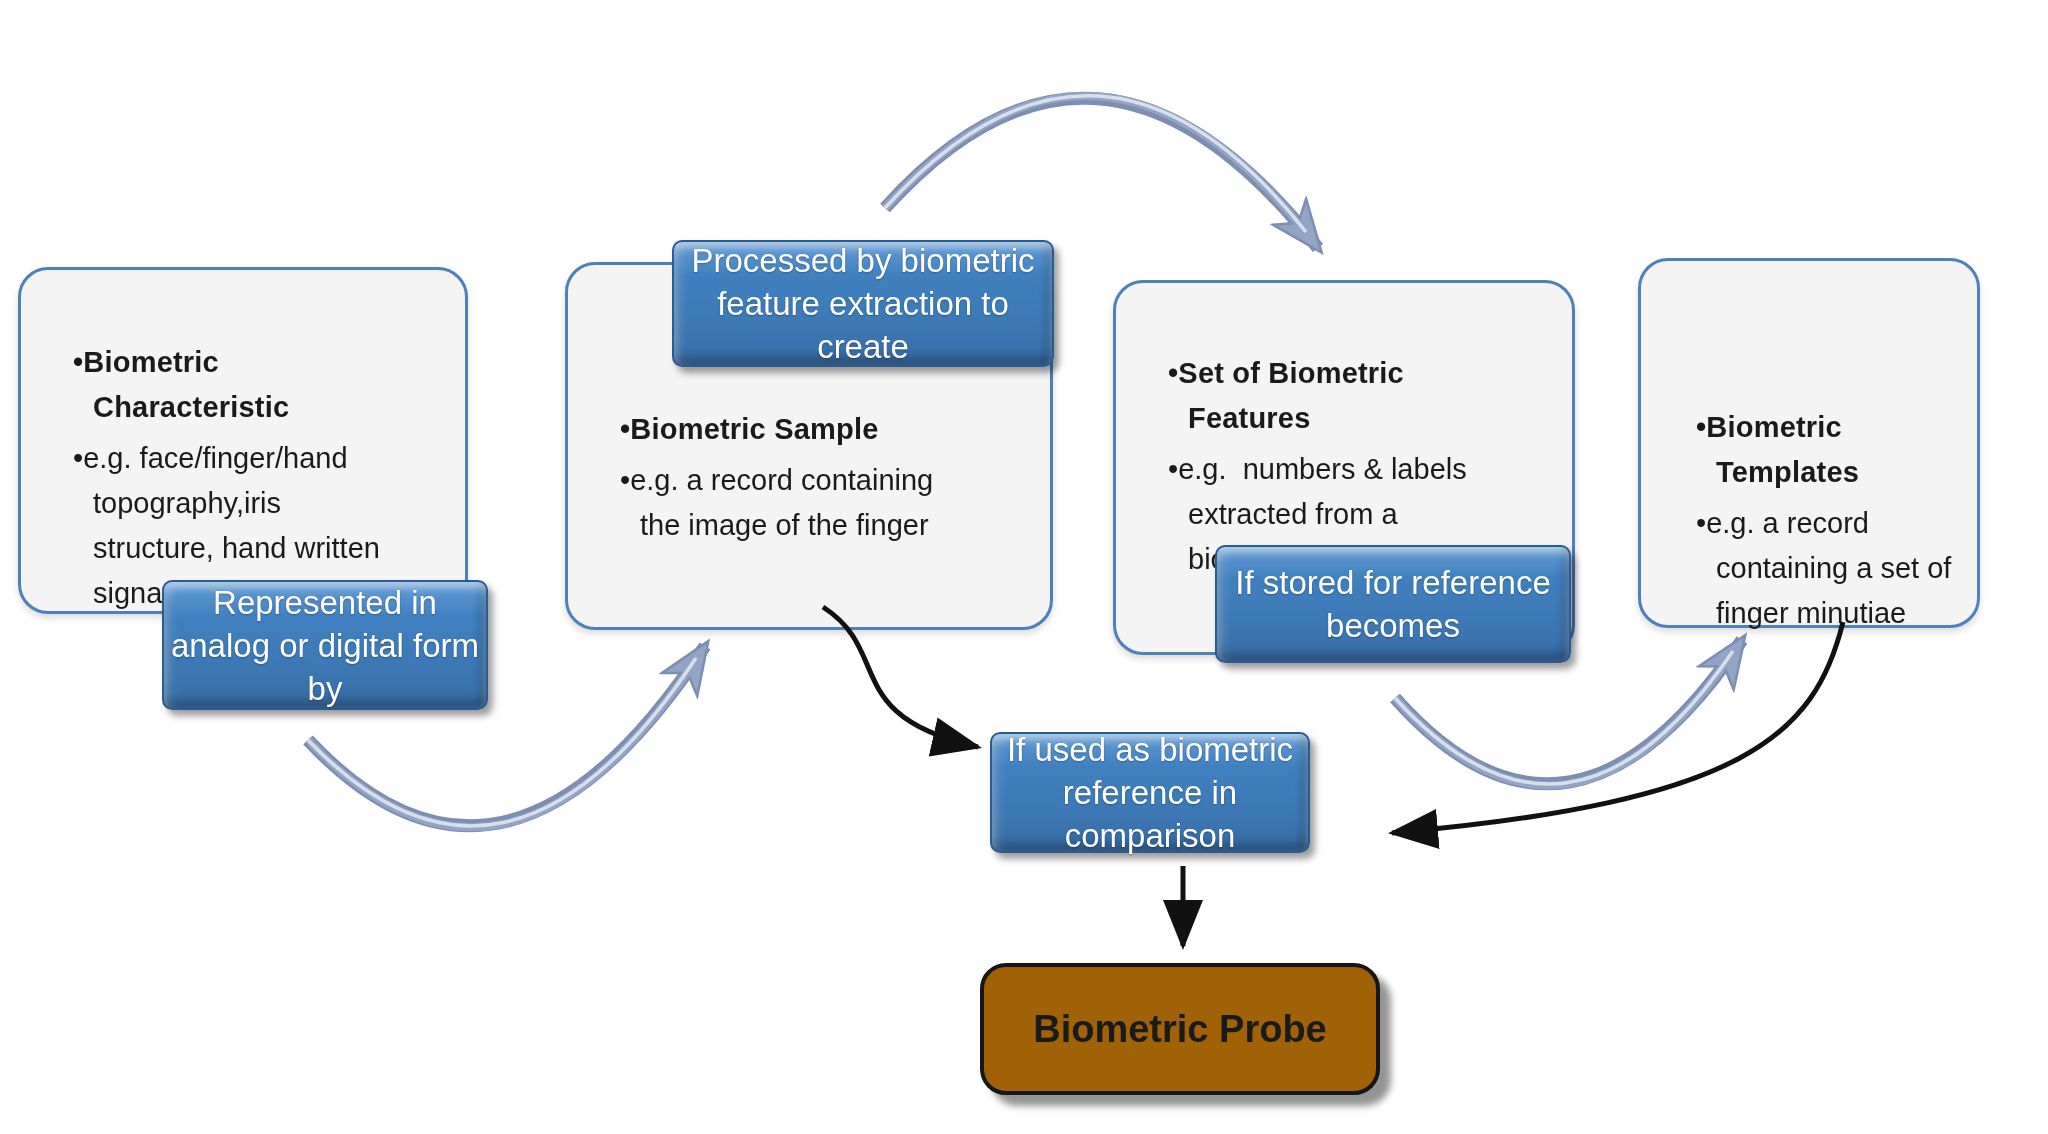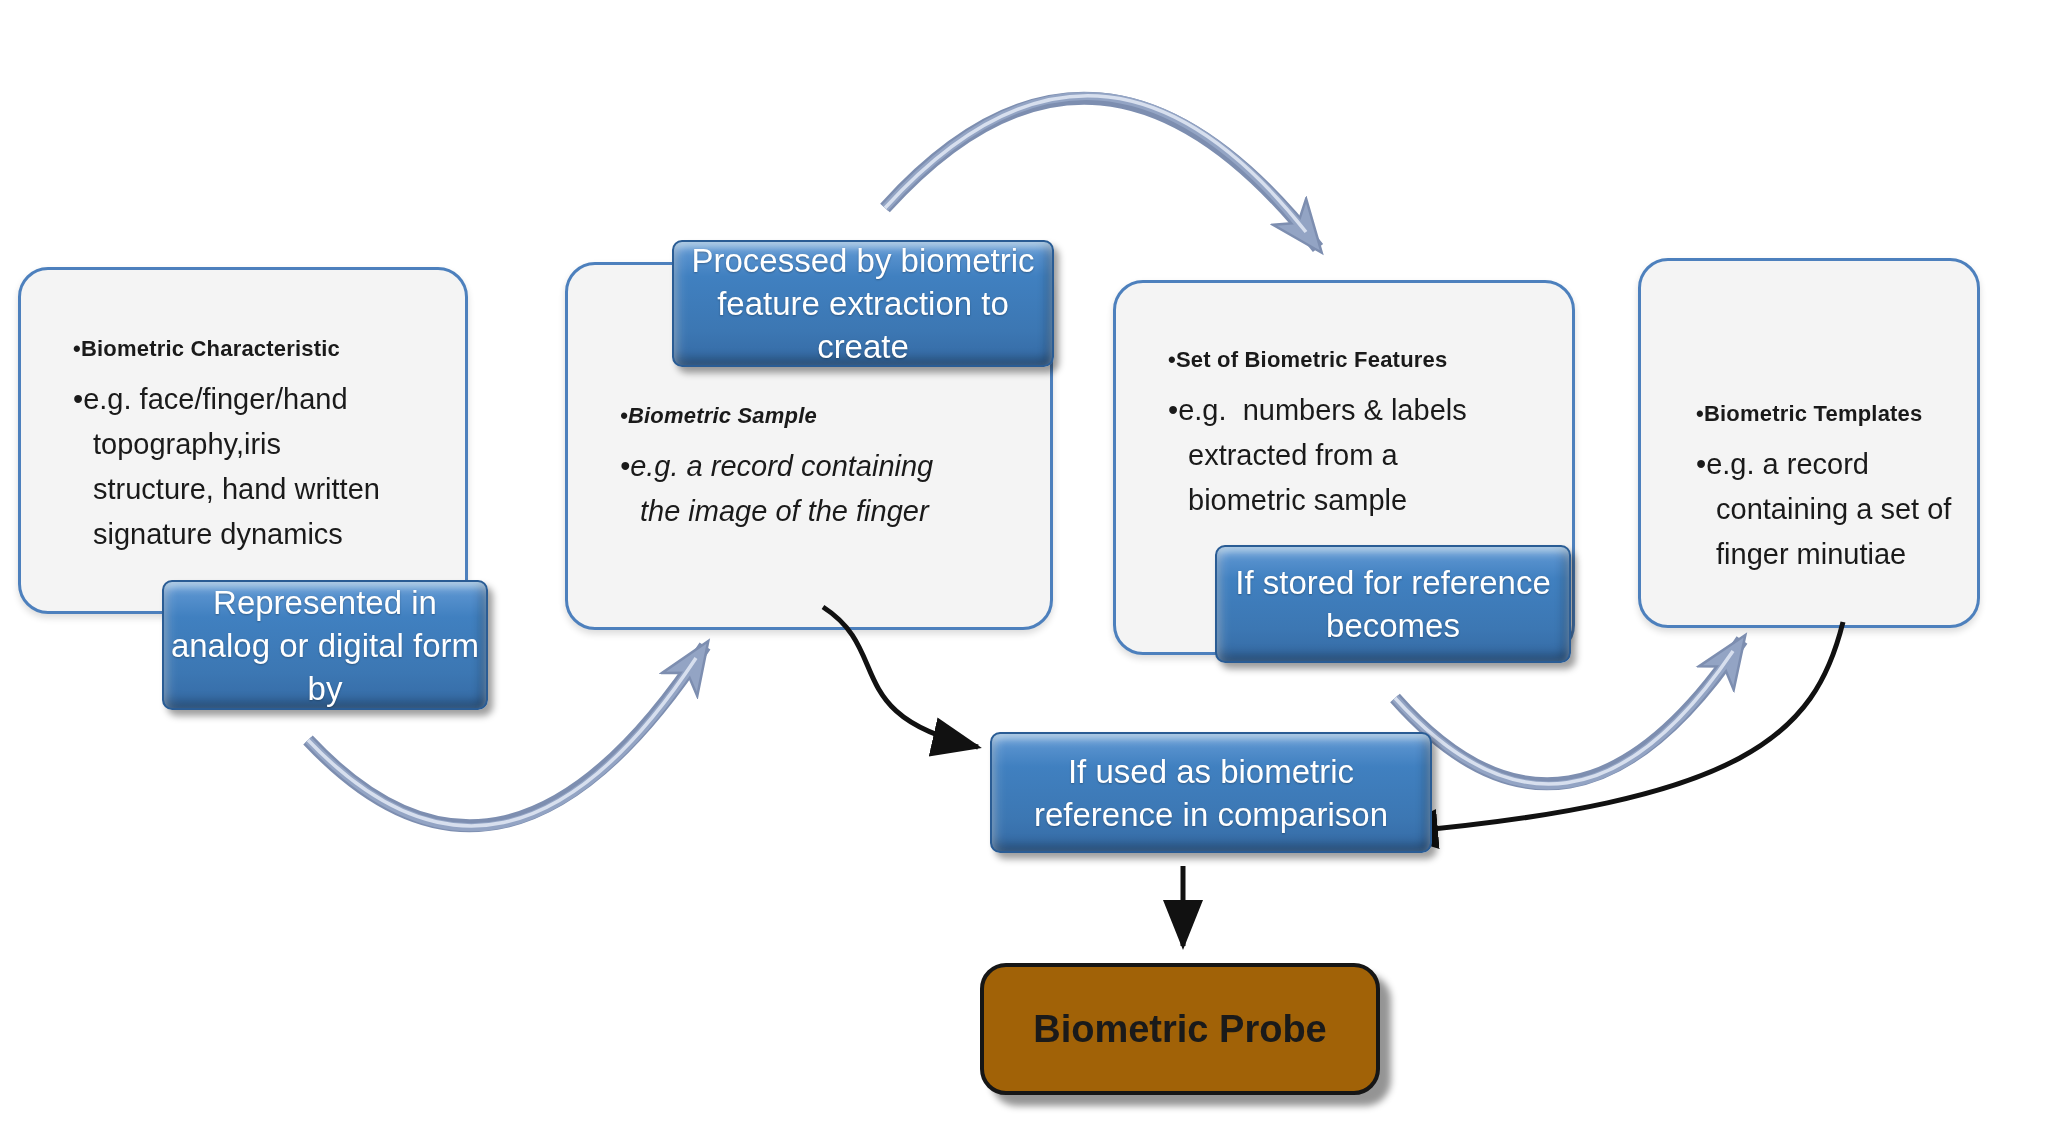--- a/index.html
+++ b/index.html
@@ -25,21 +25,21 @@
   
   .node{
     position:absolute;background:var(--node-fill);
     border:3px solid var(--node-border);border-radius:30px;
     box-shadow:0 4px 7px rgba(0,0,0,.14);
     box-sizing:border-box;z-index:1;
   }
   .node .content{position:relative;}
   .bullet{padding-left:20px;text-indent:-20px;}
   .bullet::before{content:"\2022";}
-  .node-title{font-size:22px;font-weight:700;line-height:45px;letter-spacing:.2px;}
+  .node-title{font-size:29px;font-weight:700;line-height:45px;letter-spacing:.2px;margin-top:14px;}
   .node-body{font-size:29px;line-height:45px;margin-top:6px;white-space:pre-wrap;}
   
   .callout{
     position:absolute;z-index:4;display:flex;align-items:center;justify-content:center;
     text-align:center;color:var(--text-light);
     font-size:33px;line-height:43px;white-space:pre-line;
     background:linear-gradient(180deg,var(--callout-top) 0%,#5b94d0 7%,var(--callout-mid) 28%,#3c77b3 72%,var(--callout-bottom) 100%);
     border:2px solid var(--callout-border);border-radius:10px;
     box-shadow:5px 6px 7px rgba(0,0,0,.38),
                inset 0 6px 9px rgba(255,255,255,.40),
@@ -68,21 +68,21 @@
 
 <div class="canvas">
 
   <div class="node" style="left:18px;top:267px;width:450px;height:347px;padding:56px 0 0 52px;">
     <div class="content" style="width:333px;">
       <div class="bullet node-title">Biometric Characteristic</div>
       <div class="bullet node-body">e.g. face/finger/hand topography,iris structure, hand written signature dynamics</div>
     </div>
   </div>
 
-  <div class="node" style="left:565px;top:262px;width:488px;height:368px;padding:128px 0 0 52px;font-style:italic;">
+  <div class="node" style="left:565px;top:262px;width:488px;height:368px;padding:128px 0 0 52px;">
     <div class="content" style="width:360px;">
       <div class="bullet node-title">Biometric Sample</div>
       <div class="bullet node-body">e.g. a record containing the image of the finger</div>
     </div>
   </div>
 
   <div class="node" style="left:1113px;top:280px;width:462px;height:375px;padding:54px 0 0 52px;">
     <div class="content" style="width:345px;">
       <div class="bullet node-title">Set of Biometric Features</div>
       <div class="bullet node-body">e.g.  numbers &amp; labels extracted from a biometric sample</div>
@@ -100,21 +100,21 @@
 analog or digital form
 by</div>
 
   <div class="callout" style="left:672px;top:240px;width:382px;height:127px;">Processed by biometric
 feature extraction to
 create</div>
 
   <div class="callout" style="left:1215px;top:545px;width:356px;height:118px;">If stored for reference
 becomes</div>
 
-  <div class="callout" style="left:990px;top:732px;width:442px;height:121px;">If used as biometric
+  <div class="callout" style="left:990px;top:732px;width:320px;height:121px;">If used as biometric
 reference in comparison</div>
 
   <div class="probe" style="left:980px;top:963px;width:400px;height:132px;">
     <span>Biometric Probe</span>
   </div>
 
   <svg class="arrows" width="2048" height="1134" viewBox="0 0 2048 1134">
     <defs>
       <marker id="arcHead" markerUnits="userSpaceOnUse" markerWidth="64" markerHeight="56" refX="48" refY="28" orient="auto">
         <path d="M2,7 L54,28 L2,49 L16,28 Z" fill="var(--arc-mid,#93a4c4)" stroke="var(--arc-dark,#7d8eb0)" stroke-width="2.5"></path>

